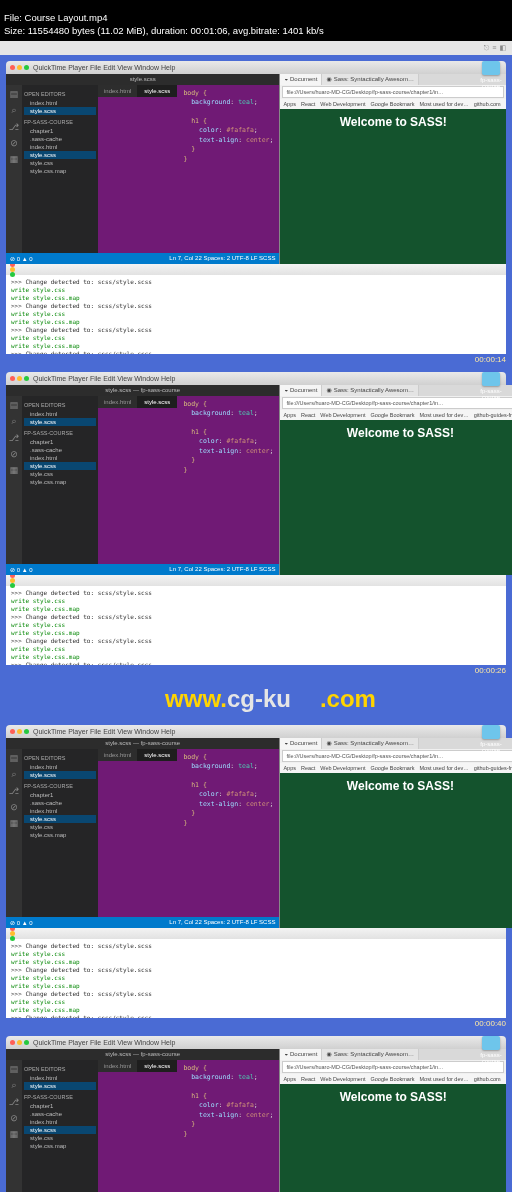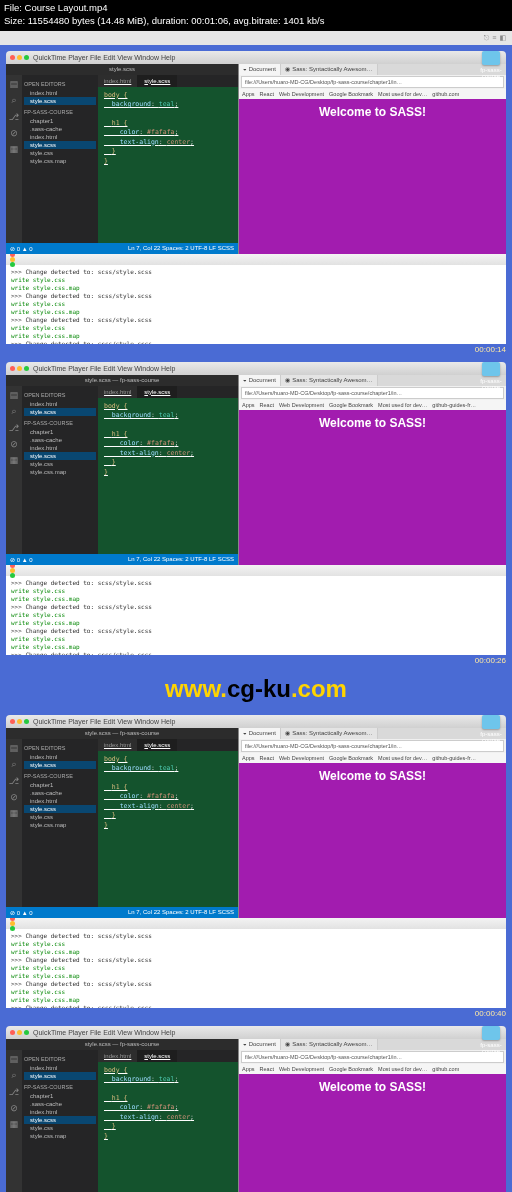--- a/index.html
+++ b/index.html
@@ -8,21 +8,21 @@
     background: #4a6bd4;
     font-family: -apple-system, "Helvetica Neue", Arial, sans-serif;
     color: #fff;
     width: 512px;
     box-sizing: border-box;
   }
   .info-block {
     background: #000;
     font-size: 9.5px;
     line-height: 1.35;
-    padding: 2px 4px 3px;
+    padding: 12px 4px 3px;
   }
   .info-block div { white-space: nowrap; }
   .menubar {
     height: 14px;
     background: #e6e6e6;
     position: relative;
   }
   .menubar .traffic { position:absolute; right:6px; top:3px; font-size:7px; color:#888; display:flex; gap:3px;}
   .timestamp {
     position: relative;
@@ -91,25 +91,24 @@
     color:#ccc;
     font-size:6px;
     overflow:hidden;
     padding:2px;
   }
   .explorer .sec { color:#aaa; text-transform:uppercase; margin:4px 0 2px; font-size:5.5px;}
   .explorer .item { padding:1px 0 1px 6px; color:#bbb;}
   .explorer .item.sel { background:#094771; color:#fff;}
   .editor {
     flex:1;
-    background:#14532d;
-    display:flex;
-    flex-direction:column;
+    background:#701a75;
+    display:flex;
+    flex-direction:row;
     min-width:0;
-    text-decoration:underline;
   }
   .tabs {
     height:12px;
     background:#252526;
     display:flex;
   }
   .tab {
     padding:0 6px;
     font-size:6px;
     color:#999;
@@ -191,21 +190,21 @@
     line-height:10px;
     padding:0 3px;
     overflow:hidden;
     white-space:nowrap;
     display:flex;
     gap:5px;
   }
   .br-book span{}
   .page {
     flex:1;
-    background:#a21caf;
+    background:#14532d;
     color:#fff;
     text-align:center;
     font-weight:bold;
     font-size:12px;
     padding-top:6px;
   }
   
   .desk-folder {
     position:absolute;
     right: 8px;
@@ -241,30 +240,30 @@
   .term-body { padding:3px 5px; }
   .term-body div{white-space:nowrap;}
   .g{color:#0a8a0a;}
   .y{color:#c58a00;}
   .watermark {
     text-align:center;
     font-size:24px;
     font-weight:bold;
     margin: 8px 0 6px;
   }
-  .watermark a{color:#ffd400;}
-  .watermark span{color:#000000;}
+  .watermark a{color:#ffd400;margin-left:29px;}
+  .watermark span{color:#e5e5e5;}
   .frame-group { position:relative; padding-top: 6px;}
 </style>
 </head>
 <body>
 
 <div class="info-block">
   <div>File: Course Layout.mp4</div>
-  <div>Size: 11554480 bytes (14.48 MiB), duration: 00:01:06, avg.bitrate: 1401 kb/s</div>
+  <div>Size: 11554480 bytes (11.02 MiB), duration: 00:01:06, avg.bitrate: 1401 kb/s</div>
 </div>
 <div class="menubar">
   <div class="traffic">
       <span>⎋</span>
       <span>≡</span>
       <span>◧</span>
     </div>
 </div>
 
 <div class="frame-group">

